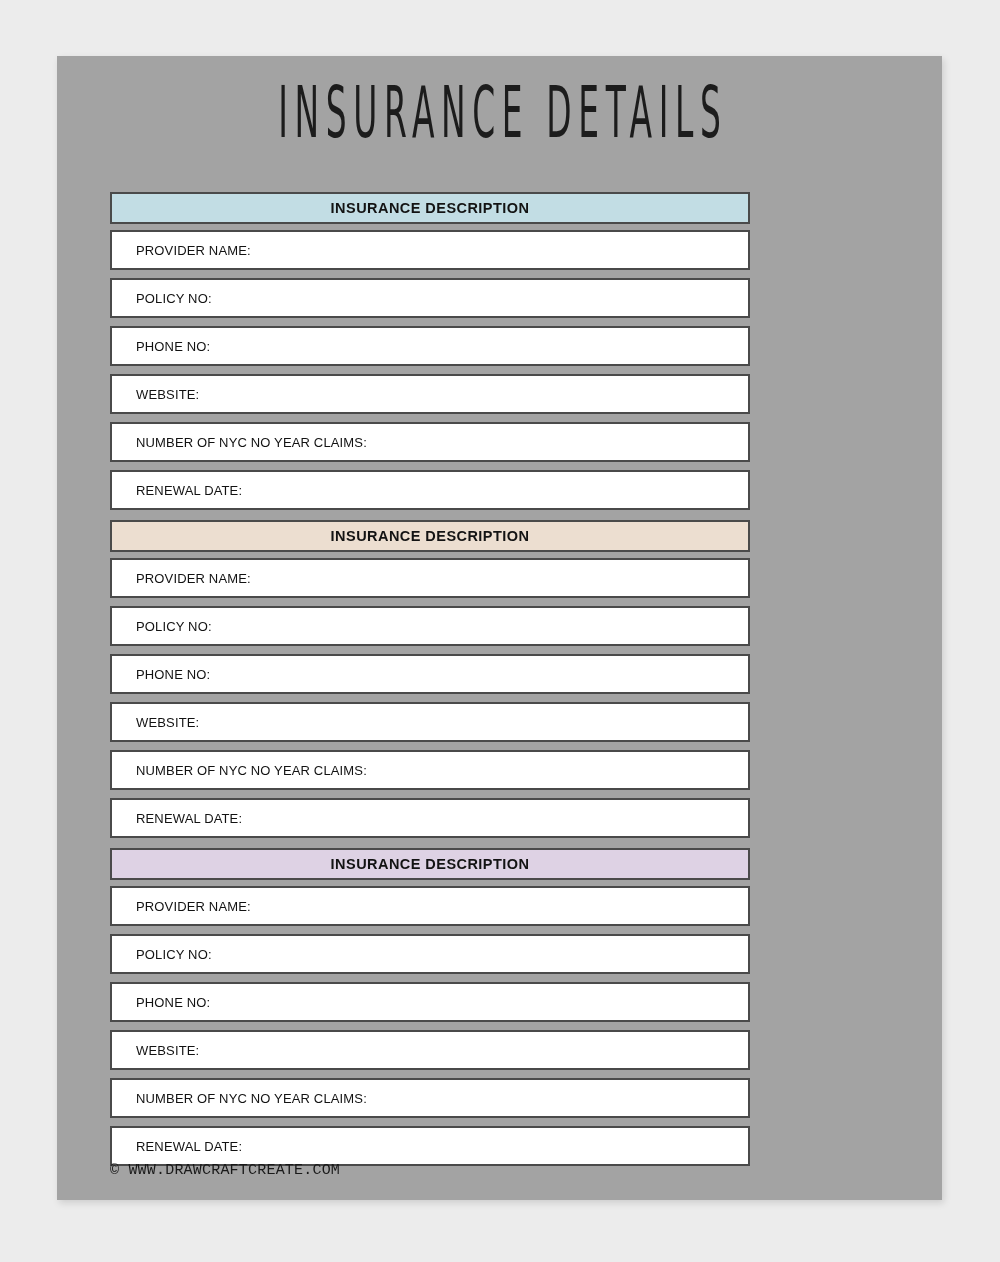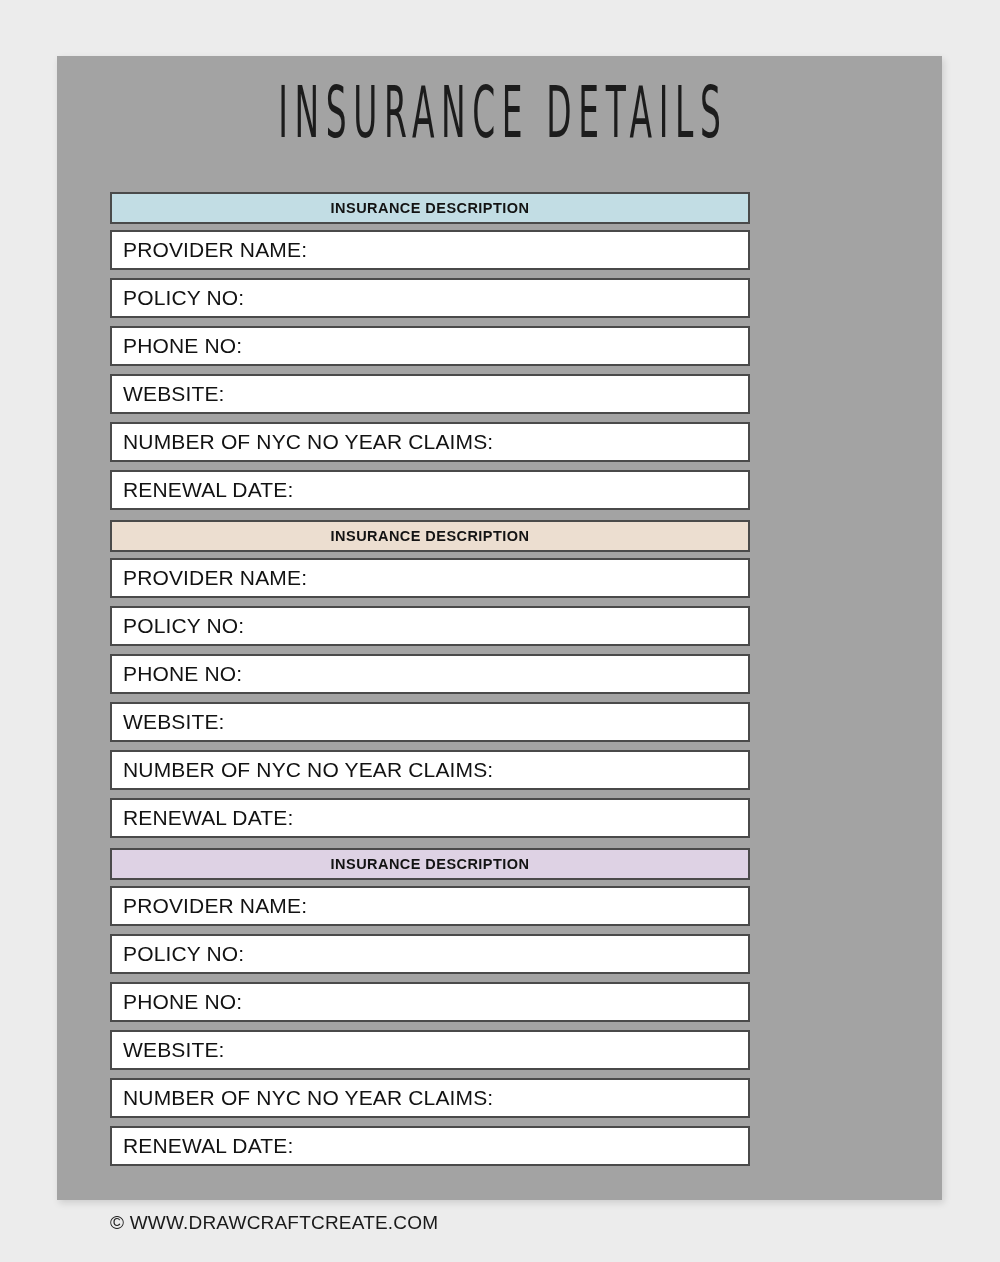--- a/index.html
+++ b/index.html
@@ -80,46 +80,47 @@
     background: #ffffff;
     display: flex;
     align-items: center;
     margin-bottom: 8px;
   }
   .field-row:last-child {
     margin-bottom: 10px;
     justify-content: flex-end;
   }
   .field-label {
-    padding-left: 11px;
-    font-size: 21px;
+    padding-left: 24px;
+    font-size: 13px;
     font-weight: 400;
     letter-spacing: 0.15px;
     color: #121212;
   }
   .field-input {
     flex: 1 1 auto;
     height: 100%;
     border: 0;
     outline: 0;
     background: transparent;
     font-family: "Liberation Sans", sans-serif;
     font-size: 15px;
     color: #121212;
     padding: 0 10px 0 4px;
   }
 
   
   #footer {
     position: absolute;
     left: 53px;
-    top: 1156px;
-    font-size: 19px;
+    top: 1106px;
+    font-size: 15px;
     letter-spacing: 0.2px;
     color: #1a1a1a;
+    font-family: Liberation Mono, monospace;
   }
 </style>
 </head>
 <body>
 
 <div id="sheet">
 
   <div id="page-title">INSURANCE DETAILS</div>
 
   <div id="form-body">

